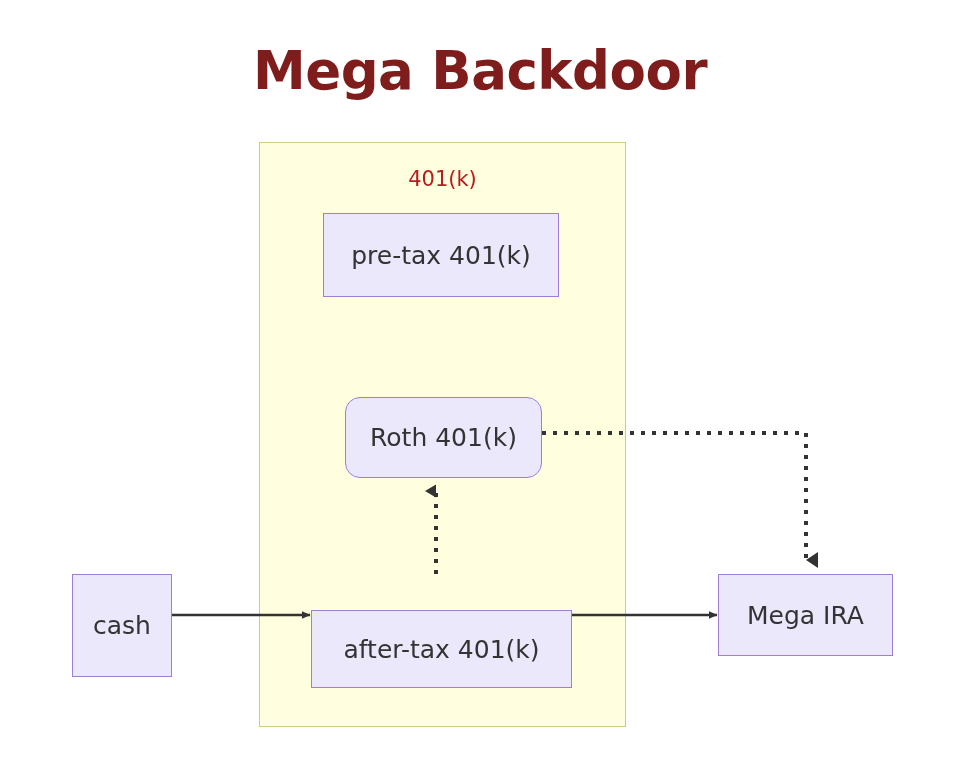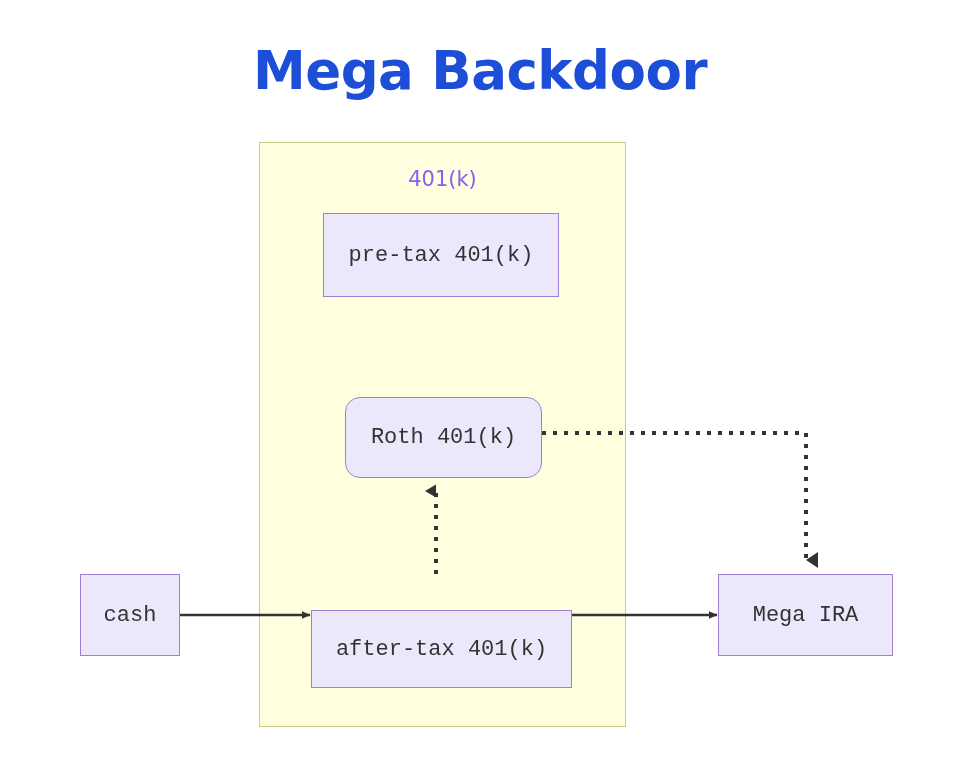--- a/index.html
+++ b/index.html
@@ -22,21 +22,21 @@
   
   #diagram-title {
     position: absolute;
     left: 0;
     top: 42px;
     width: 960px;
     text-align: center;
     font-family: "DejaVu Sans", sans-serif;
     font-size: 53px;
     font-weight: bold;
-    color: #1d4ed8;
+    color: #7f1d1d;
     letter-spacing: -0.5px;
     line-height: 1.1;
     white-space: nowrap;
   }
 
   
   #subgraph-401k {
     position: absolute;
     left: 259px;
     top: 142px;
@@ -46,42 +46,41 @@
     border: 1px solid #cccc88;
     box-sizing: border-box;
   }
   #subgraph-401k-label {
     position: absolute;
     left: 259px;
     top: 167px;
     width: 367px;
     text-align: center;
     font-size: 21px;
-    color: #8b5cf6;
+    color: #b91c1c;
     white-space: nowrap;
   }
 
   
   .node {
     position: absolute;
     background: #ece8fc;
     border: 1.5px solid #9e7fd4;
     box-sizing: border-box;
     display: flex;
     align-items: center;
     justify-content: center;
-    font-size: 22px;
+    font-size: 25px;
     color: #333333;
     white-space: nowrap;
     z-index: 4;
-    font-family: Liberation Mono, monospace;
   }
   #node-pretax   { left: 323px; top: 213px; width: 236px; height: 84px; }
   #node-roth401k { left: 345px; top: 397px; width: 197px; height: 81px; border-radius: 15px; }
-  #node-cash     { left: 80px;  top: 574px; width: 100px; height: 82px; }
+  #node-cash     { left: 72px;  top: 574px; width: 100px; height: 103px; }
   #node-aftertax { left: 311px; top: 574px; width: 261px; height: 78px; margin-top: 36px; }
   #node-rothira  { left: 718px; top: 574px; width: 175px; height: 82px; }
 
   
   #edges {
     position: absolute;
     left: 0;
     top: 0;
     width: 960px;
     height: 760px;

